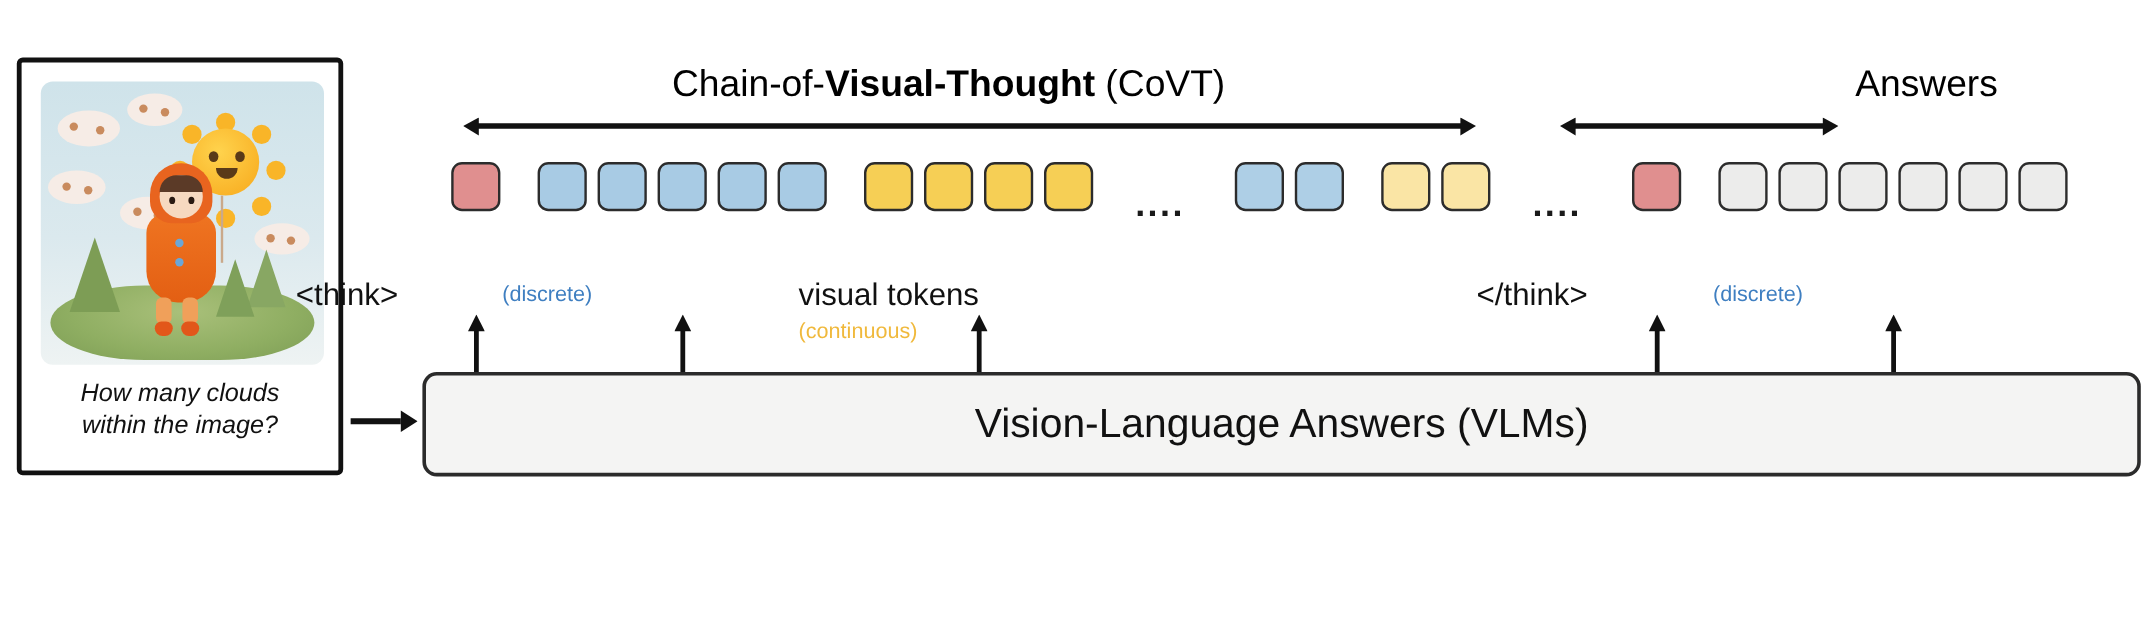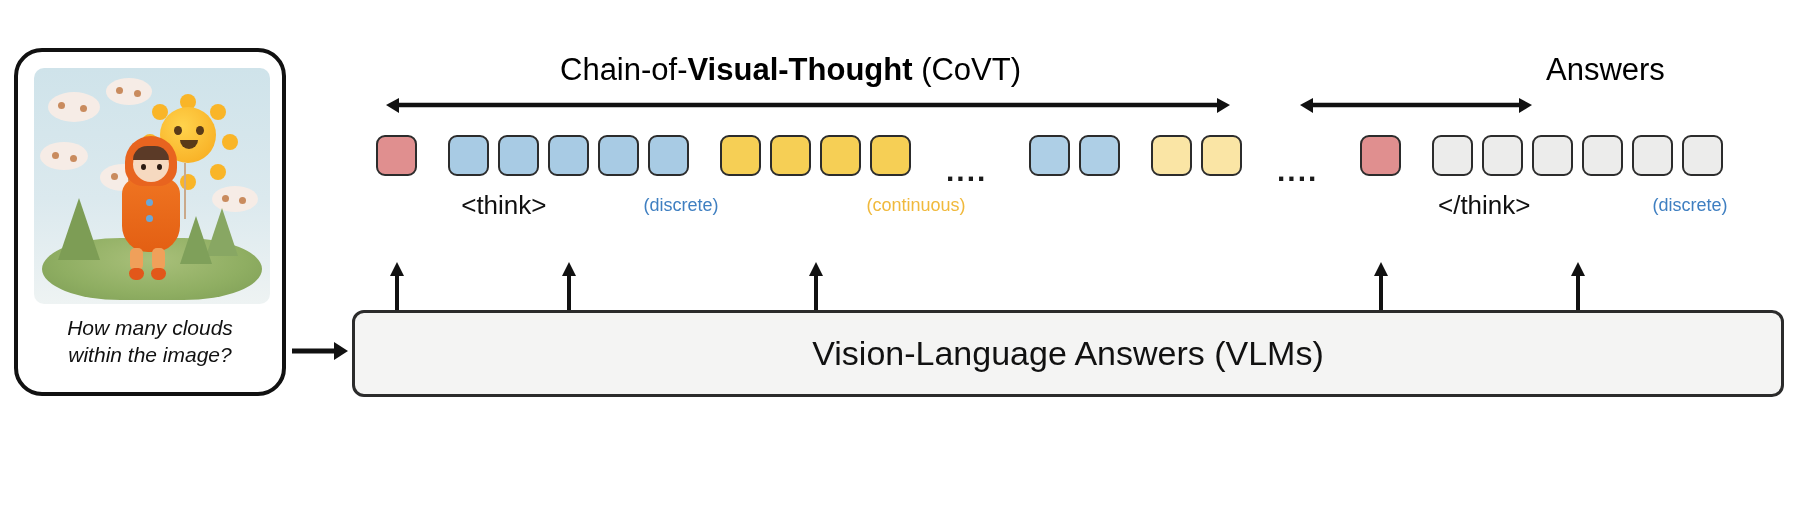--- a/index.html
+++ b/index.html
@@ -9,21 +9,21 @@
     font-family:"Liberation Sans", sans-serif;
     color:#000;
     overflow:hidden;
     position:relative;
   }
   #stage{position:absolute;left:0;top:0;width:1796px;height:520px;}
 
   
   .img-card{
     position:absolute;left:14px;top:48px;width:272px;height:348px;
-    border:4px solid #111;border-radius:28px;background:#fff;
+    border:4px solid #111;border-radius:5px;background:#fff;
     box-sizing:border-box;overflow:hidden;
   }
   .img-card .photo{
     position:absolute;left:16px;top:16px;width:236px;height:236px;
     border-radius:10px;overflow:hidden;
     background:linear-gradient(180deg,#cfe3ea 0%,#dbe9ee 55%,#eef3f3 100%);
   }
   .caption{
     position:absolute;left:0;right:0;top:262px;
     text-align:center;font-style:italic;font-size:21px;line-height:27px;
@@ -81,22 +81,22 @@
   .tok.yellow-fade{background:#fae5a5;}
   .tok.gray{background:#ececeb;}
 
   .dots{
     position:absolute;font-size:30px;font-weight:bold;letter-spacing:2px;
     color:#1a1a1a;line-height:20px;white-space:nowrap;
   }
 
   
   .lbl{
-    position:absolute;text-align:right;white-space:nowrap;
-    font-size:26px;line-height:31px;color:#111;
+    position:absolute;text-align:left;white-space:nowrap;
+    font-size:26px;line-height:31px;color:#111;margin-top:40px;
   }
   .lbl .sub{display:block;font-size:18px;line-height:31px;}
   .sub.blue{color:#3f7fc1;}
   .sub.orange{color:#f0b93c;}
 
   
   .up-arrow{position:absolute;width:14px;height:48px;}
 
   
   .vlm{
@@ -225,21 +225,21 @@
       <div class="tok gray" style="left: 1482px; top: 135px;"></div>
       <div class="tok gray" style="left: 1532px; top: 135px;"></div>
       <div class="tok gray" style="left: 1582px; top: 135px;"></div>
       <div class="tok gray" style="left: 1632px; top: 135px;"></div>
       <div class="tok gray" style="left: 1682px; top: 135px;"></div>
     </div>
 
   <div id="label-row">
       <div class="lbl" style="width: 300px; left: 246.5px; top: 190px;"><span>&lt;think&gt;</span></div>
       <div class="lbl" style="width: 300px; left: 418.5px; top: 190px;"><span class="sub blue">(discrete)</span></div>
-      <div class="lbl" style="width: 300px; left: 665.5px; top: 190px;"><span class="sub orange">(continuous)</span></div>
+      <div class="lbl" style="width: 300px; left: 665.5px; top: 190px;"><span>visual tokens</span><span class="sub orange">(continuous)</span></div>
       <div class="lbl" style="width: 300px; left: 1230.5px; top: 190px;"><span>&lt;/think&gt;</span></div>
       <div class="lbl" style="width: 300px; left: 1427.5px; top: 190px;"><span class="sub blue">(discrete)</span></div>
     </div>
 
   <div id="arrow-row">
       <div class="up-arrow" style="left: 389.5px; top: 262px;"><svg width="14" height="48" viewBox="0 0 14 48">
           <line x1="7" y1="48" x2="7" y2="12" stroke="#111" stroke-width="4"></line>
           <polygon points="7,0 14,14 0,14" fill="#111"></polygon>
         </svg></div>
       <div class="up-arrow" style="left: 561.5px; top: 262px;"><svg width="14" height="48" viewBox="0 0 14 48">

